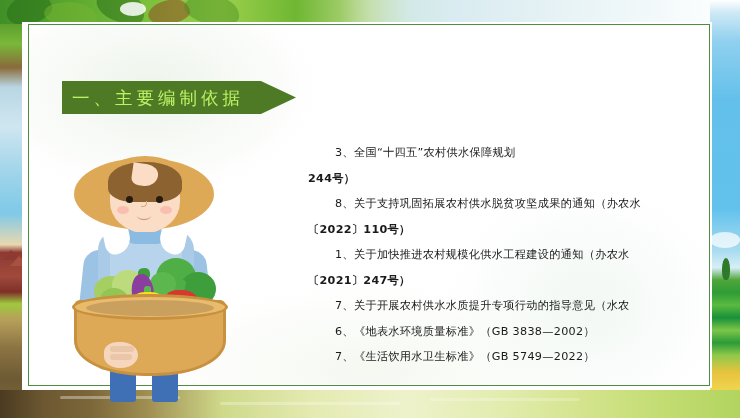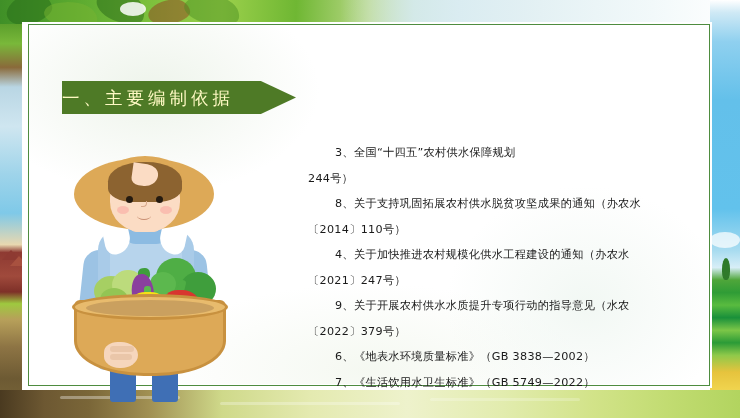--- a/index.html
+++ b/index.html
@@ -196,24 +196,24 @@
   .title-banner {
     position: absolute;
     left: 62px; top: 81px;
     width: 234px; height: 33px;
     background: #4e7a26;
     clip-path: polygon(0 0, 85% 0, 100% 50%, 85% 100%, 0 100%);
     display: flex;
     align-items: center;
   }
   .title-banner .title-text {
-    color: #fef9c3;
+    color: #bef264;
     font-size: 17.5px;
     letter-spacing: 4px;
-    padding-left: 0;
+    padding-left: 10px;
     white-space: nowrap;
     font-family: "DejaVu Sans", "Liberation Sans", sans-serif;
   }
 
   
   .body-text {
     position: absolute;
     left: 308px; top: 140px;
     width: 392px;
     font-family: "DejaVu Sans", "Liberation Sans", sans-serif;
@@ -221,20 +221,21 @@
     line-height: 25.5px;
     color: #1a1a1a;
     letter-spacing: 0.3px;
   }
   .body-text .line {
     text-indent: 27px;
     white-space: nowrap;
   }
   .body-text .line.cont {
     text-indent: 0;
+    font-weight: bold;
   }
 
   
   .farmer {
     position: absolute;
     left: 52px; top: 150px;
     width: 200px; height: 252px;
   }
   .farmer div, .farmer span { position: absolute; }
 
@@ -494,22 +495,21 @@
 
     <div class="f-hand"></div>
     <div class="f-finger1"></div>
     <div class="f-finger2"></div>
   </div>
 
   <div class="body-text" id="body-text">
       <div class="line">3、全国“十四五”农村供水保障规划</div>
       <div class="line cont">244号）</div>
       <div class="line">8、关于支持巩固拓展农村供水脱贫攻坚成果的通知（办农水</div>
-      <div class="line cont">〔2014〕110号）</div>
-      <div class="line">4、关于加快推进农村规模化供水工程建设的通知（办农水</div>
+      <div class="line cont">〔2022〕110号）</div>
+      <div class="line">1、关于加快推进农村规模化供水工程建设的通知（办农水</div>
       <div class="line cont">〔2021〕247号）</div>
-      <div class="line">9、关于开展农村供水水质提升专项行动的指导意见（水农</div>
-      <div class="line cont">〔2022〕379号）</div>
+      <div class="line">7、关于开展农村供水水质提升专项行动的指导意见（水农</div>
       <div class="line">6、《地表水环境质量标准》（GB 3838—2002）</div>
       <div class="line">7、《生活饮用水卫生标准》（GB 5749—2022）</div>
     </div>
 
 </div>
 
 </body></html>

